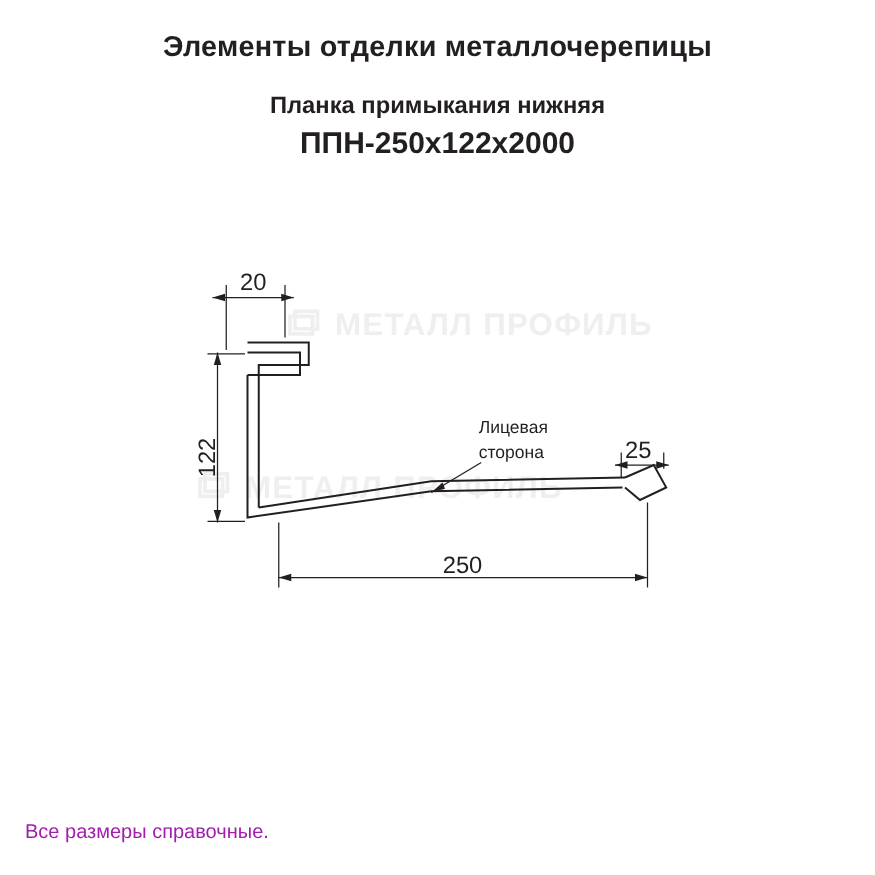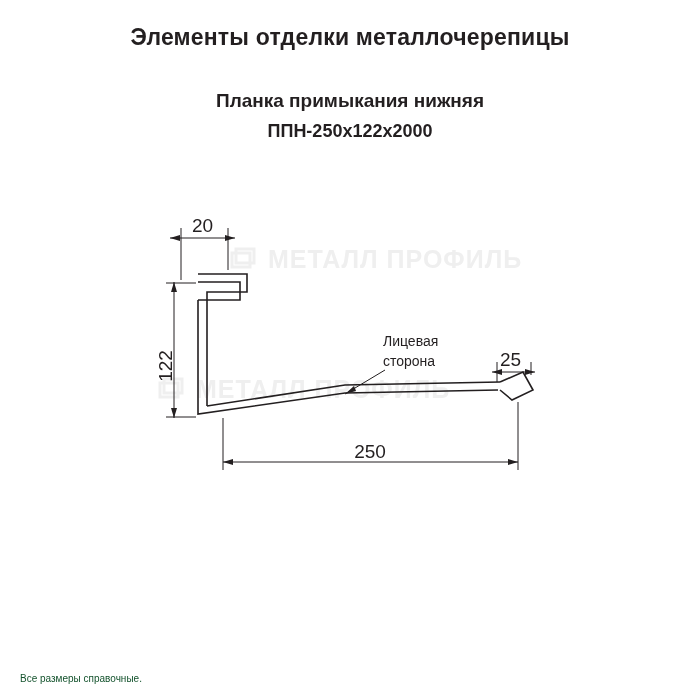--- a/index.html
+++ b/index.html
@@ -31,43 +31,43 @@
   .main-title {
     font-size: 23px;
     font-weight: bold;
     letter-spacing: 0.2px;
     line-height: 30px;
   }
   .sub-title {
     font-size: 19px;
     font-weight: bold;
     line-height: 26px;
-    margin-top: 36px;
+    margin-top: 20px;
   }
   .sub-title2 {
-    font-size: 18px;
+    font-size: 24px;
     font-weight: bold;
     line-height: 26px;
     margin-top: 4px;
   }
   .drawing {
     position: absolute;
     top: 170px;
     left: 0;
     width: 700px;
     height: 350px;
   }
   .footer {
     position: absolute;
     left: 20px;
-    bottom: 12px;
+    bottom: 25px;
     width: 660px;
-    font-size: 10px;
+    font-size: 16px;
     line-height: 18px;
-    color: #14532d;
+    color: #a21caf;
   }
   .footer div {
     white-space: nowrap;
   }
   svg { display: block; }
   .wm-text {
     font-family: "Liberation Sans", sans-serif;
     font-weight: bold;
     fill: #efefef;
     font-size: 25px;

